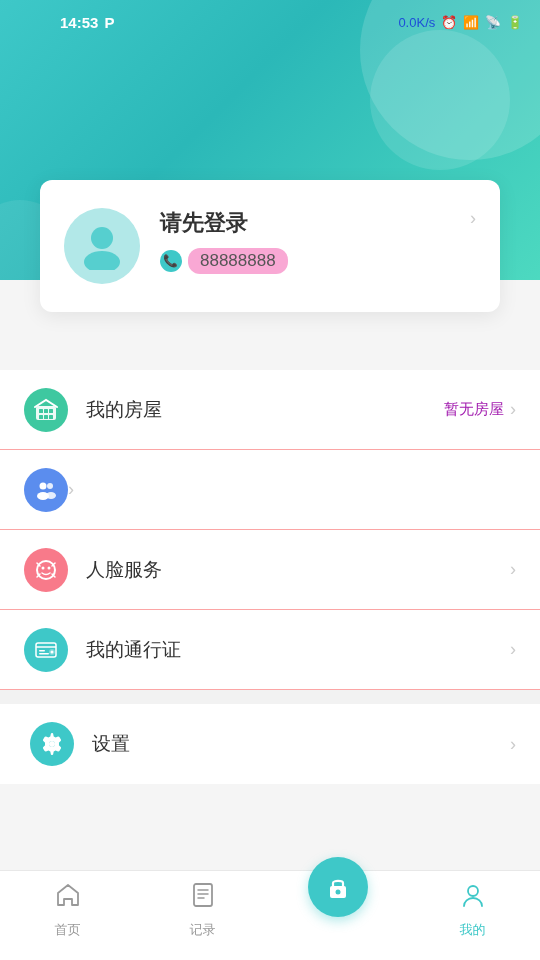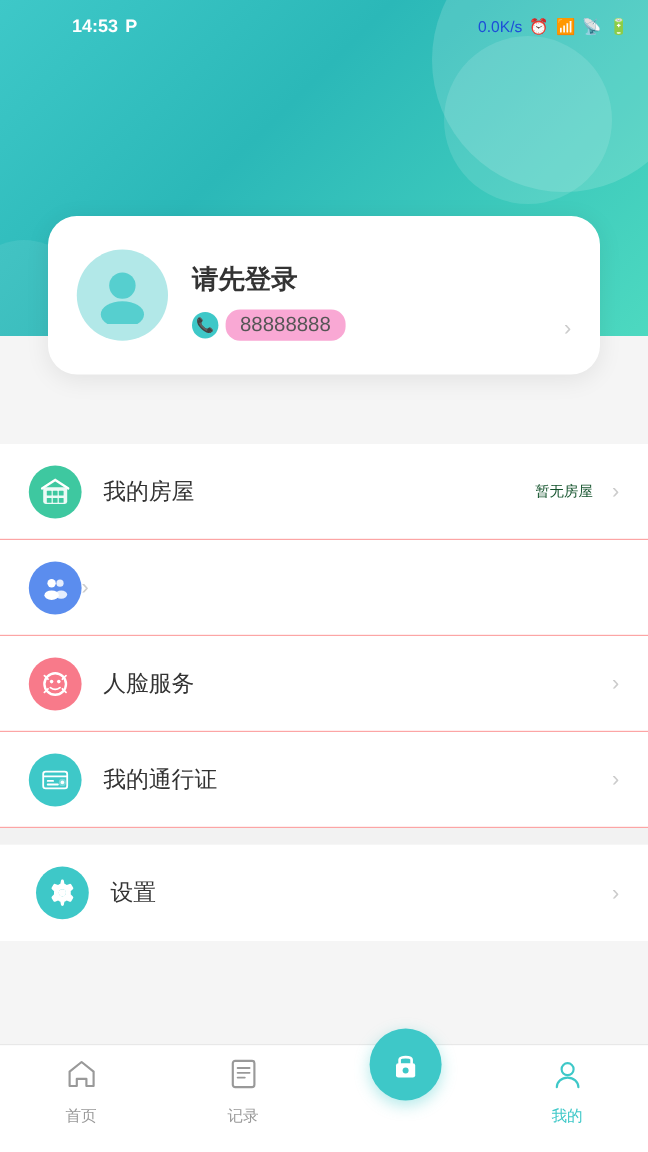--- a/index.html
+++ b/index.html
@@ -77,24 +77,24 @@
       background: rgba(255,255,255,0.08);
     }
 
     
     .profile-card {
       position: absolute;
       top: 180px;
       left: 40px;
       right: 40px;
       background: white;
-      border-radius: 24px;
+      border-radius: 12px;
       padding: 28px 24px;
       display: flex;
-      align-items: flex-end;
+      align-items: flex-start;
       box-shadow: 0 4px 20px rgba(0,0,0,0.08);
     }
     .avatar-wrap {
       width: 76px;
       height: 76px;
       border-radius: 50%;
       background: #b2e8e8;
       display: flex;
       align-items: center;
       justify-content: center;
@@ -173,23 +173,23 @@
       flex-shrink: 0;
       font-size: 20px;
     }
     .menu-label {
       margin-left: 18px;
       font-size: 19px;
       color: #333;
       flex: 1;
     }
     .menu-status {
-      font-size: 12px;
-      color: #14532d;
-      margin-right: 16px;
+      font-size: 15px;
+      color: #a21caf;
+      margin-right: 6px;
     }
     .menu-arrow {
       color: #ccc;
       font-size: 18px;
     }
 
     .icon-green { background: #3ec8a0; }
     .icon-blue { background: #5b8dee; }
     .icon-pink { background: #f87a8a; }
     .icon-teal { background: #3ec8c8; }

